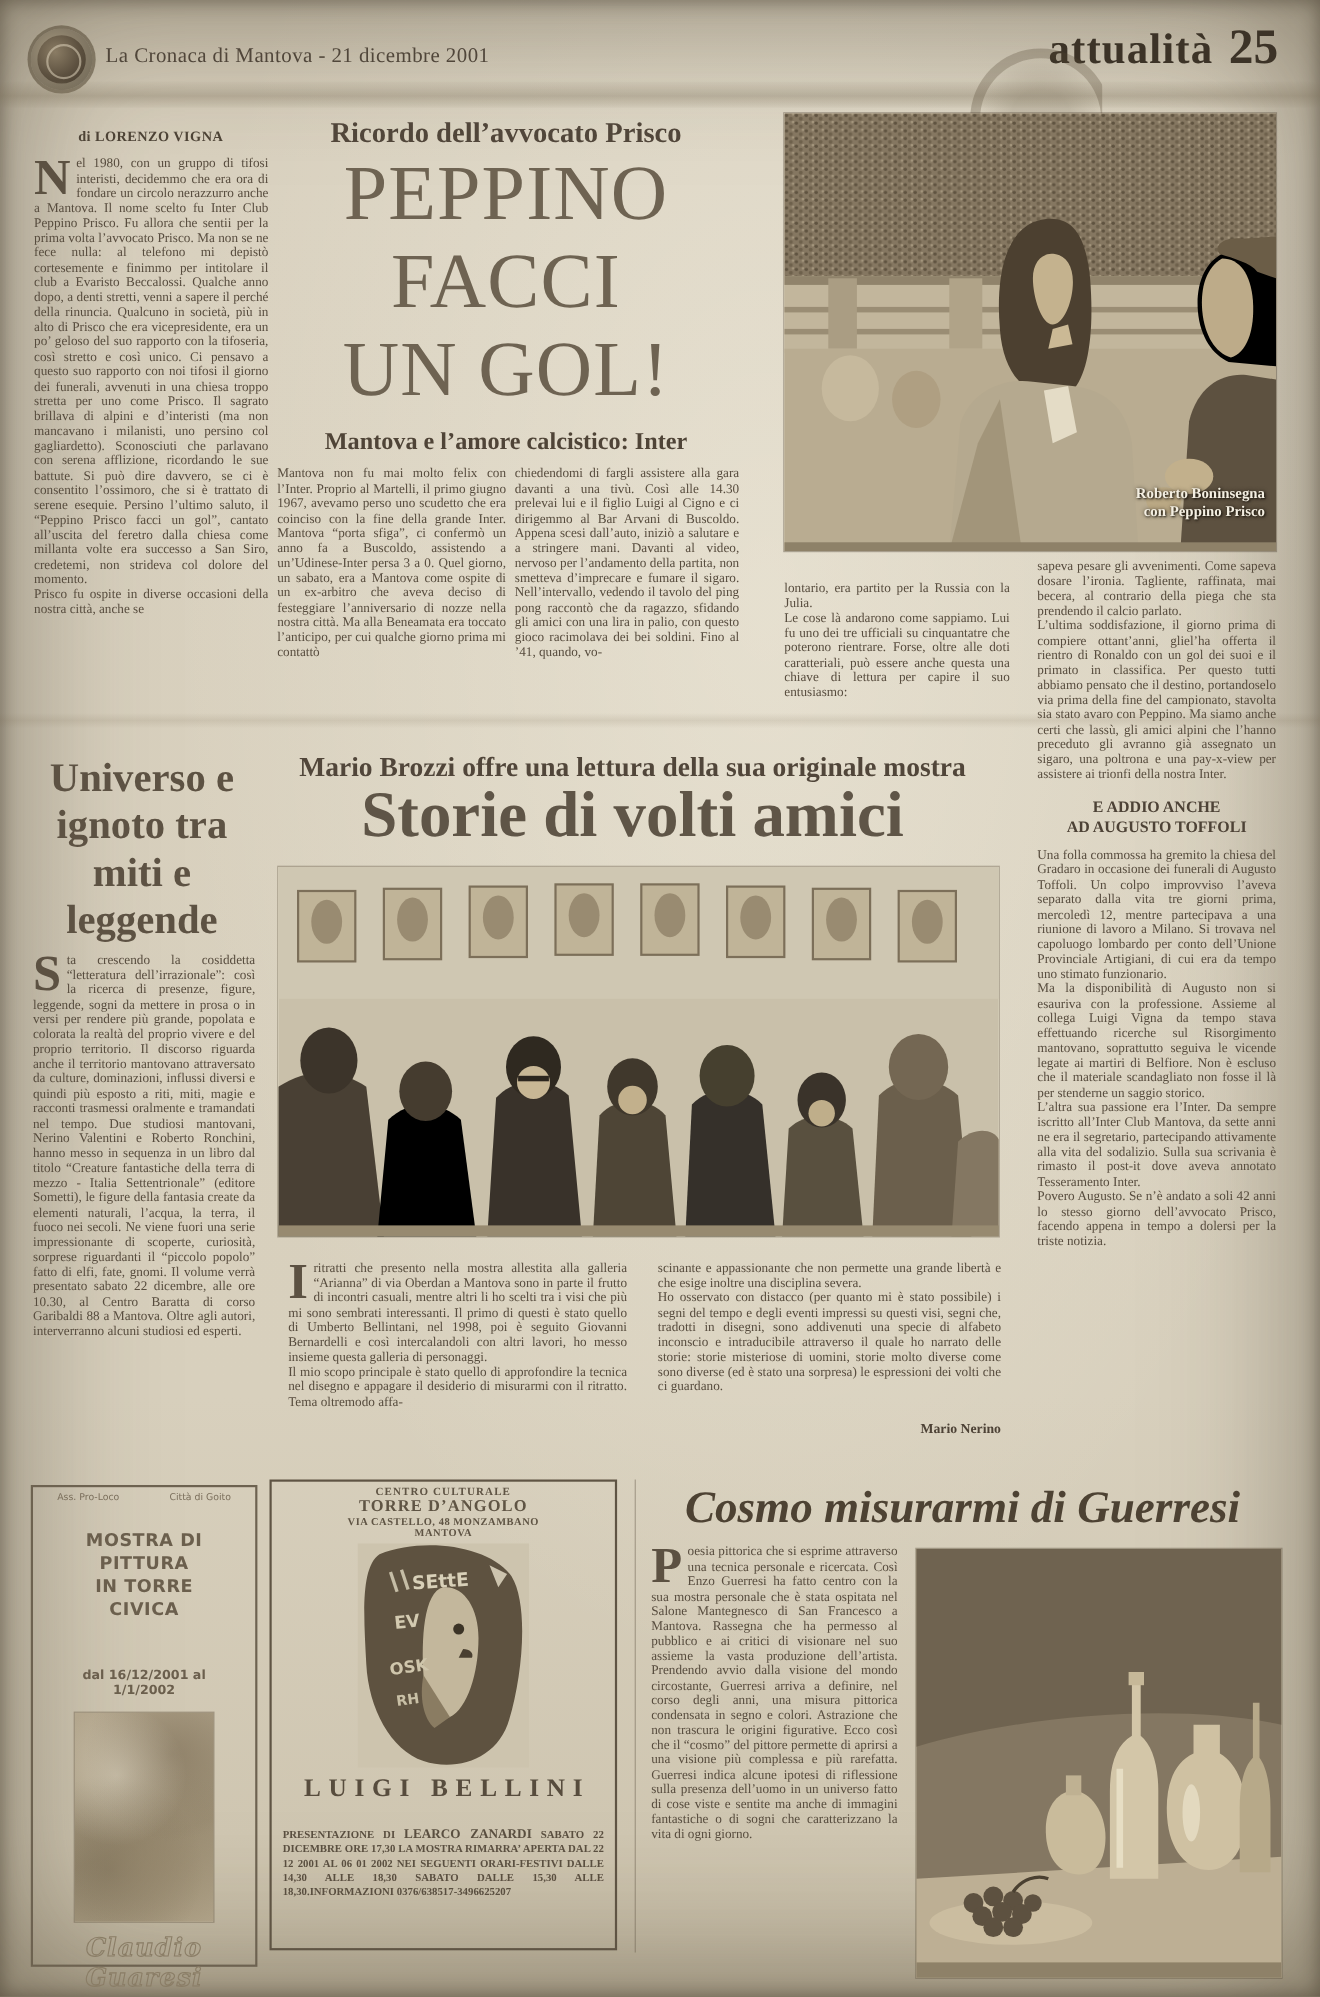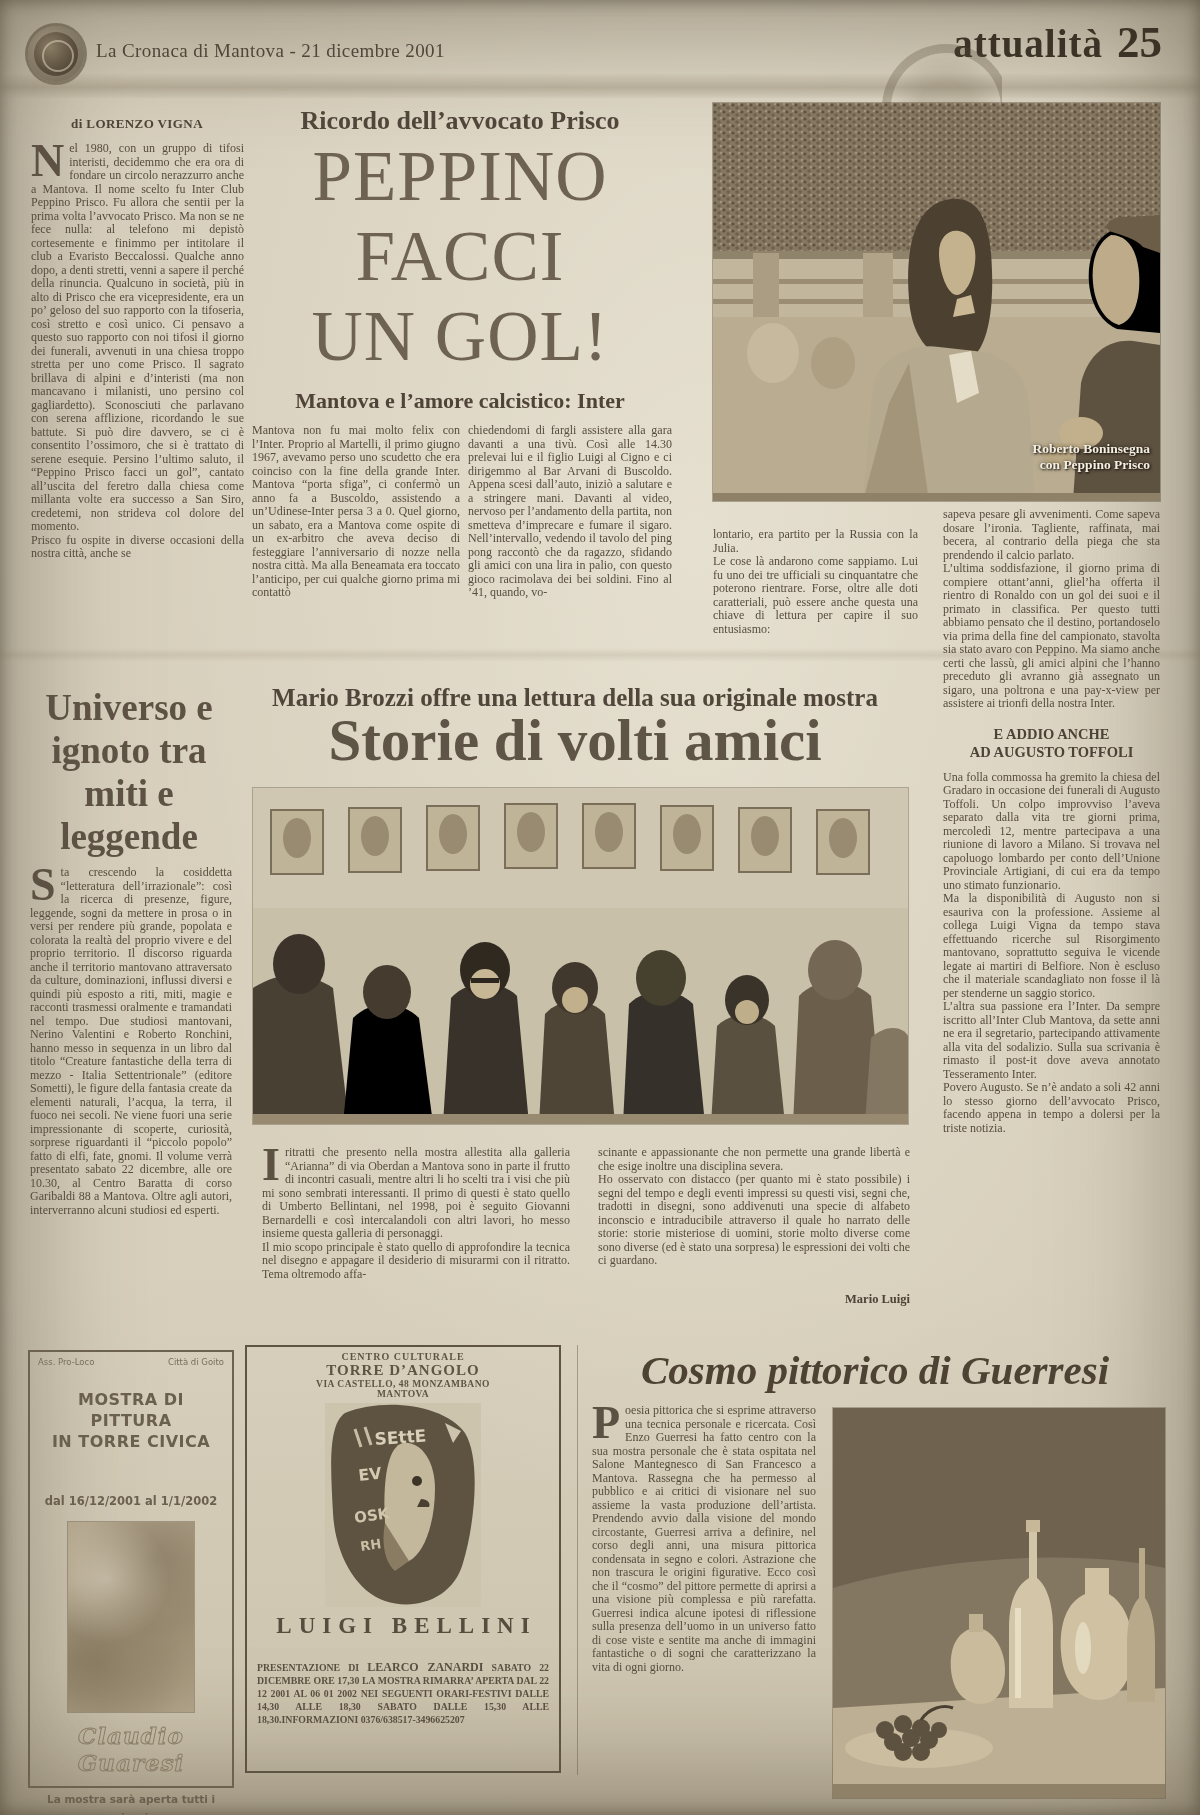--- a/index.html
+++ b/index.html
@@ -55,21 +55,21 @@
   .uni-body{left:30px;top:866px;width:202px;height:445px;}
   
   .brozzi-kicker{left:240px;top:684px;width:670px;font-size:25px;}
   .brozzi-headline{left:240px;top:706px;width:670px;text-align:center;font-weight:bold;font-size:59px;color:#5f5547;}
   .photo2{left:253px;top:788px;width:655px;height:336px;box-shadow:0 0 0 1px rgba(80,68,50,.35);}
   .b-col1{left:262px;top:1146px;width:308px;height:188px;}
   .b-col2{left:598px;top:1146px;width:312px;height:170px;}
   .b-sign{left:598px;top:1292px;width:312px;text-align:right;font-weight:bold;font-size:12.5px;color:#4d4236;}
   
   .goito{left:28px;top:1350px;width:206px;height:438px;border:2px solid #6d6250;
-    font-family:"DejaVu Sans",sans-serif;color:#6b5f4d;box-sizing:border-box;padding:5px 8px;text-align:center;}
+    font-family:"DejaVu Sans",sans-serif;color:#6b5f4d;box-sizing:border-box;padding:5px 22px;text-align:center;}
   .goito .orgs{display:flex;justify-content:space-between;font-size:8.5px;color:#7a6e5b;}
   .goito .title{margin-top:22px;font-weight:bold;font-size:16px;line-height:21px;letter-spacing:.5px;white-space:pre-line;}
   .goito .dates{margin-top:42px;font-weight:bold;font-size:11.5px;}
   .goito .painting{margin:14px auto 0 auto;width:126px;height:190px;
     background:
       radial-gradient(circle at 30% 30%, rgba(255,250,235,.35), rgba(255,250,235,0) 40%),
       radial-gradient(circle at 70% 20%, rgba(120,105,82,.5), rgba(120,105,82,0) 45%),
       radial-gradient(circle at 60% 70%, rgba(150,135,108,.6), rgba(150,135,108,0) 55%),
       radial-gradient(circle at 25% 75%, rgba(100,88,66,.45), rgba(100,88,66,0) 50%),
       linear-gradient(160deg,#b4a78e,#9d9076 60%,#b0a389);
@@ -240,21 +240,21 @@
         <path d="M612 336 L618 250 C632 236 650 238 655 248 L655 336 Z" fill="#847762"></path>
       </g>
       <rect x="0" y="326" width="655" height="10" fill="#978a70"></rect>
     </svg>
   </div>
 
   <div class="abs body-text dc b-col1">I ritratti che presento nella mostra allestita alla galleria “Arianna” di via Oberdan a Mantova sono in parte il frutto di incontri casuali, mentre altri li ho scelti tra i visi che più mi sono sembrati interessanti. Il primo di questi è stato quello di Umberto Bellintani, nel 1998, poi è seguito Giovanni Bernardelli e così intercalandoli con altri lavori, ho messo insieme questa galleria di personaggi.
 Il mio scopo principale è stato quello di approfondire la tecnica nel disegno e appagare il desiderio di misurarmi con il ritratto. Tema oltremodo affa-</div>
   <div class="abs body-text b-col2">scinante e appassionante che non permette una grande libertà e che esige inoltre una disciplina severa.
 Ho osservato con distacco (per quanto mi è stato possibile) i segni del tempo e degli eventi impressi su questi visi, segni che, tradotti in disegni, sono addivenuti una specie di alfabeto inconscio e intraducibile attraverso il quale ho narrato delle storie: storie misteriose di uomini, storie molto diverse come sono diverse (ed è stato una sorpresa) le espressioni dei volti che ci guardano.</div>
-  <div class="abs b-sign">Mario Luigi</div>
+  <div class="abs b-sign">Mario Nerino</div>
 
   <div class="abs goito">
     <div class="orgs">
       <span>Ass. Pro-Loco</span>
       <span>Città di Goito</span>
     </div>
     <div class="title">MOSTRA DI PITTURA
 IN TORRE CIVICA</div>
     <div class="dates">dal 16/12/2001 al 1/1/2002</div>
     <div class="painting"></div>
@@ -286,21 +286,21 @@
         <text x="30" y="120" font-family="DejaVu Sans, sans-serif" font-size="15" font-weight="bold" fill="#cfc6ac" transform="rotate(-8 30 120)">OSK</text>
         <text x="36" y="148" font-family="DejaVu Sans, sans-serif" font-size="13" font-weight="bold" fill="#c9c0a6" transform="rotate(-8 36 148)">RH</text>
         <path d="M120 20 L136 28 L128 40 Z" fill="#cdc4ae"></path>
       </svg>
     </div>
     <div class="artist">LUIGI BELLINI</div>
     <div class="details"><span>PRESENTAZIONE DI </span><b>LEARCO ZANARDI</b><span> SABATO 22 DICEMBRE ORE 17,30 LA MOSTRA RIMARRA’ APERTA DAL 22 12 2001 AL 06 01 2002 NEI SEGUENTI ORARI-FESTIVI DALLE 14,30 ALLE 18,30 SABATO DALLE 15,30 ALLE 18,30.INFORMAZIONI 0376/638517-3496625207</span></div>
   </div>
 
   <div class="abs guerresi-rule"></div>
-  <div class="abs guerresi-head">Cosmo pittorico di Guerresi</div>
+  <div class="abs guerresi-head">Cosmo misurarmi di Guerresi</div>
   <div class="abs body-text dc g-col">Poesia pittorica che si esprime attraverso una tecnica personale e ricercata. Così Enzo Guerresi ha fatto centro con la sua mostra personale che è stata ospitata nel Salone Mantegnesco di San Francesco a Mantova. Rassegna che ha permesso al pubblico e ai critici di visionare nel suo assieme la vasta produzione dell’artista. Prendendo avvio dalla visione del mondo circostante, Guerresi arriva a definire, nel corso degli anni, una misura pittorica condensata in segno e colori. Astrazione che non trascura le origini figurative. Ecco così che il “cosmo” del pittore permette di aprirsi a una visione più complessa e più rarefatta. Guerresi indica alcune ipotesi di riflessione sulla presenza dell’uomo in un universo fatto di cose viste e sentite ma anche di immagini fantastiche o di sogni che caratterizzano la vita di ogni giorno.</div>
 
   <div class="abs photo3">
     <svg width="332" height="390" viewBox="0 0 332 390">
       <rect width="332" height="390" fill="#9b8d74"></rect>
       <rect x="0" y="0" width="332" height="390" fill="#847762"></rect>
       <path d="M0 0 L332 0 L332 160 C240 140 100 150 0 180 Z" fill="#6f6350"></path>
       <path d="M0 300 L332 280 L332 390 L0 390 Z" fill="#bdaf94"></path>
 
       <path d="M196 120 L196 170 C182 178 176 196 176 220 L176 300 L220 300 L220 220 C220 196 214 178 204 170 L204 120 Z" fill="#d3c6a8"></path>

